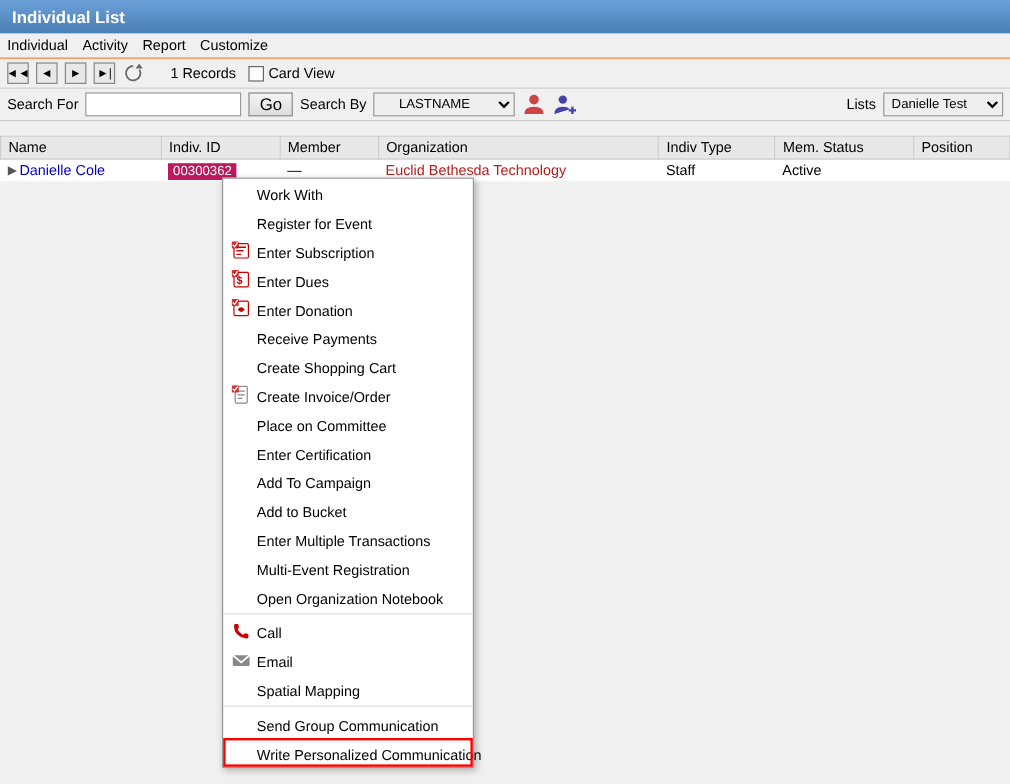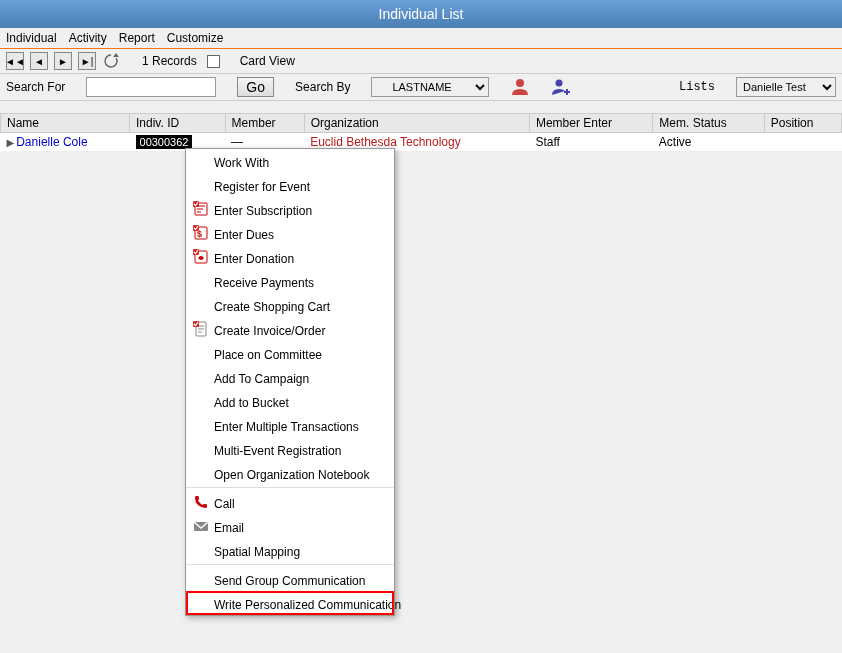--- a/index.html
+++ b/index.html
@@ -10,22 +10,21 @@
       width: 842px;
       height: 653px;
       overflow: hidden;
     }
     
     .title-bar {
       background: linear-gradient(to bottom, #6a9fd8, #4a7fb5);
       color: white;
       padding: 6px 10px;
       font-size: 14px;
-      font-weight: normal;
-      text-align: center;
+      font-weight: bold;
     }
     
     .menu-bar {
       background: #f0f0f0;
       padding: 3px 6px;
       display: flex;
       gap: 12px;
       border-bottom: 1px solid #f97316;
     }
     .menu-bar span {
@@ -48,29 +47,29 @@
       display: flex; align-items: center; justify-content: center;
       cursor: pointer;
       font-size: 10px;
     }
     .toolbar-icon {
       width: 18px; height: 18px;
       display: flex; align-items: center; justify-content: center;
       cursor: pointer;
     }
     .records-label { font-size: 12px; margin-left: 16px; }
-    .card-view-area { display: flex; align-items: center; gap: 20px; margin-left: 4px; }
+    .card-view-area { display: flex; align-items: center; gap: 4px; margin-left: 4px; }
     .checkbox-item { width: 13px; height: 13px; border: 1px solid #666; background: white; display: inline-block; }
     
     .search-bar {
       background: #f0f0f0;
       padding: 3px 6px;
       display: flex;
       align-items: center;
-      gap: 21px;
+      gap: 6px;
       border-bottom: 1px solid #ccc;
     }
     .search-input {
       width: 130px;
       height: 20px;
       border: 1px solid #999;
       background: white;
       padding: 0 3px;
     }
     .go-btn {
@@ -80,21 +79,21 @@
       background: linear-gradient(to bottom, #f5f5f5, #ddd);
       cursor: pointer;
       font-size: 14px;
     }
     .search-by-select {
       height: 20px;
       border: 1px solid #999;
       font-size: 11px;
       padding: 0 16px;
     }
-    .lists-label { margin-left: auto; font-family: Liberation Mono, monospace; }
+    .lists-label { margin-left: auto; }
     .lists-select {
       height: 20px;
       border: 1px solid #999;
       font-size: 11px;
       padding: 0 2px;
       min-width: 100px;
     }
     
     .data-table {
       width: 100%;
@@ -109,21 +108,21 @@
       text-align: left;
       font-weight: normal;
       font-size: 12px;
     }
     .data-table td {
       border-bottom: 1px solid #eee;
       padding: 2px 6px;
       font-size: 12px;
     }
     .id-cell {
-      background: #000000;
+      background: #be185d;
       color: white;
       padding: 1px 4px;
       font-size: 11px;
     }
     
     .context-menu {
       position: absolute;
       left: 185px;
       top: 148px;
       width: 210px;
@@ -227,21 +226,21 @@
 </div>
 
 <div style="background:white;">
   <table class="data-table">
     <thead>
       <tr>
         <th>Name</th>
         <th>Indiv. ID</th>
         <th>Member</th>
         <th>Organization</th>
-        <th>Member Enter</th>
+        <th>Indiv Type</th>
         <th>Mem. Status</th>
         <th>Position</th>
       </tr>
     </thead>
     <tbody>
       <tr>
         <td>
           <span style="color:#0000cc; cursor:pointer; display:flex; align-items:center; gap:2px;">
             <span style="color:#555; font-size:10px;">▶</span>
             <span>Danielle Cole</span>
@@ -322,20 +321,24 @@
       </svg>
     </span>
     <span class="menu-item-label">Create Invoice/Order</span>
   </div>
   <div class="menu-item">
     <span class="menu-item-icon"></span>
     <span class="menu-item-label">Place on Committee</span>
   </div>
   <div class="menu-item">
     <span class="menu-item-icon"></span>
+    <span class="menu-item-label">Enter Certification</span>
+  </div>
+  <div class="menu-item">
+    <span class="menu-item-icon"></span>
     <span class="menu-item-label">Add To Campaign</span>
   </div>
   <div class="menu-item">
     <span class="menu-item-icon"></span>
     <span class="menu-item-label">Add to Bucket</span>
   </div>
   <div class="menu-item">
     <span class="menu-item-icon"></span>
     <span class="menu-item-label">Enter Multiple Transactions</span>
   </div>

